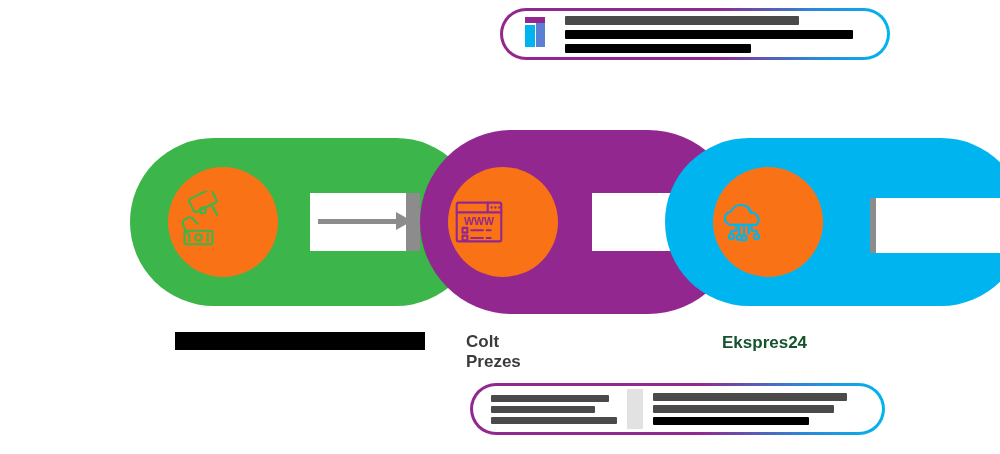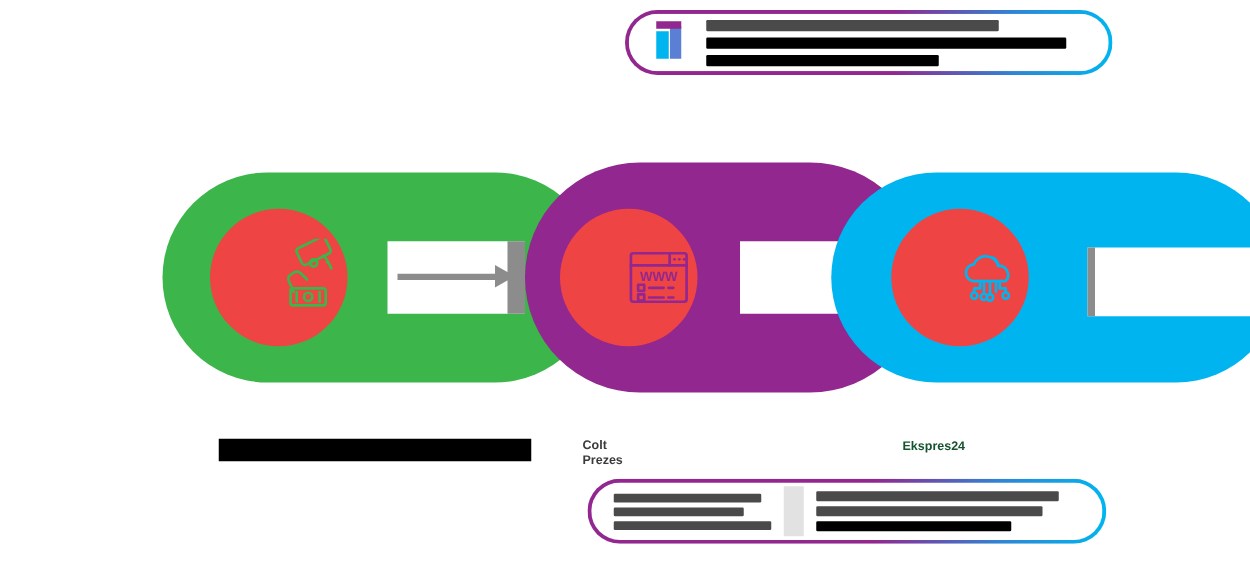--- a/index.html
+++ b/index.html
@@ -22,22 +22,22 @@
   }
   .band-green  { left: 130px; top: 138px; width: 350px; height: 168px; background: #3cb54a; }
   .band-purple { left: 420px; top: 130px; width: 320px; height: 184px; background: #92278f; }
   .band-blue   { left: 665px; top: 138px; width: 360px; height: 168px; background: #00b5ef; }
 
   
   .disc {
     position: absolute;
     width: 110px; height: 110px;
     border-radius: 50%;
-    background: #ef4444;
-    display: flex; align-items: center; justify-content: flex-end;
+    background: #f97316;
+    display: flex; align-items: center; justify-content: flex-start;
   }
   .disc-green  { left: 168px; top: 167px; }
   .disc-purple { left: 448px; top: 167px; }
   .disc-blue   { left: 713px; top: 167px; }
   .disc svg { display: block; }
 
   
   .notch {
     position: absolute;
     background: #ffffff;
@@ -68,25 +68,24 @@
     position: absolute; left: 78px; top: -3px;
     width: 0; height: 0;
     border-top: 9px solid transparent;
     border-bottom: 9px solid transparent;
     border-left: 16px solid #8c8c8c;
   }
 
   
   .stage-label {
     position: absolute;
-    font-size: 10px;
+    font-size: 17px;
     font-weight: bold;
     line-height: 1.15;
     white-space: pre-line;
-    margin-top: 19px;
   }
   .label-green  { left: 175px; top: 332px; width: 250px; color: #000000;
                   background: #000000; color: transparent; height: 18px; }
   .label-purple { left: 466px; top: 332px; width: 90px;  color: #3b3b3b; text-align: left; }
   .label-blue   { left: 722px; top: 333px; width: 170px; color: #14532d; }
 
   
   .pill {
     position: absolute;
     border-radius: 999px;

